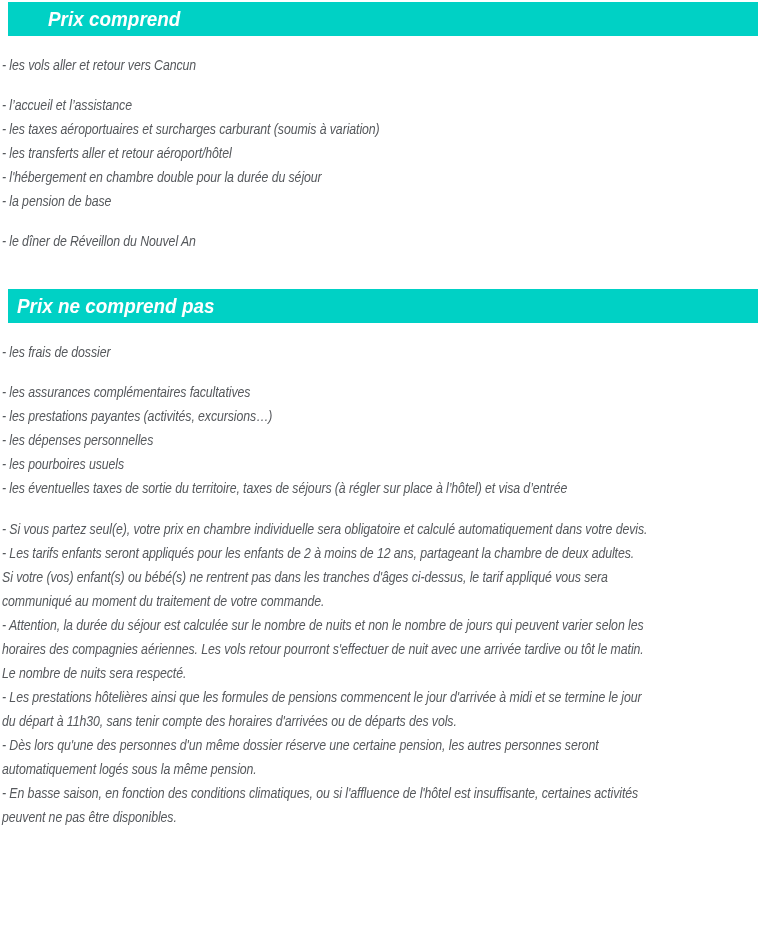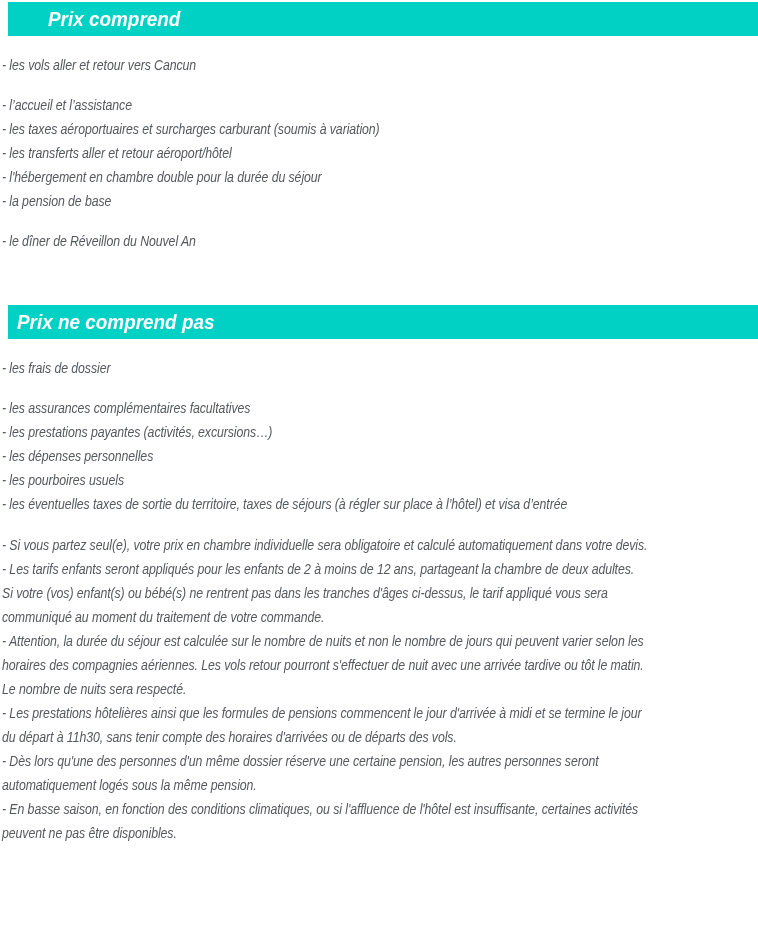--- a/index.html
+++ b/index.html
@@ -13,21 +13,21 @@
   .section { width: 758px; }
   .section-bar {
     margin-left: 8px;
     width: 750px;
     height: 34px;
     background: #00d1c5;
     display: flex;
     align-items: center;
   }
   .section-bar.first { margin-top: 2px; padding-left: 31px; }
-  .section-bar.spaced { margin-top: 52px; }
+  .section-bar.spaced { margin-top: 36px; }
   .section-title {
     display: inline-block;
     color: #ffffff;
     font-style: italic;
     font-weight: bold;
     font-size: 21px;
     padding-left: 10px;
     white-space: nowrap;
     transform: scaleX(0.9);
     transform-origin: 0 50%;

